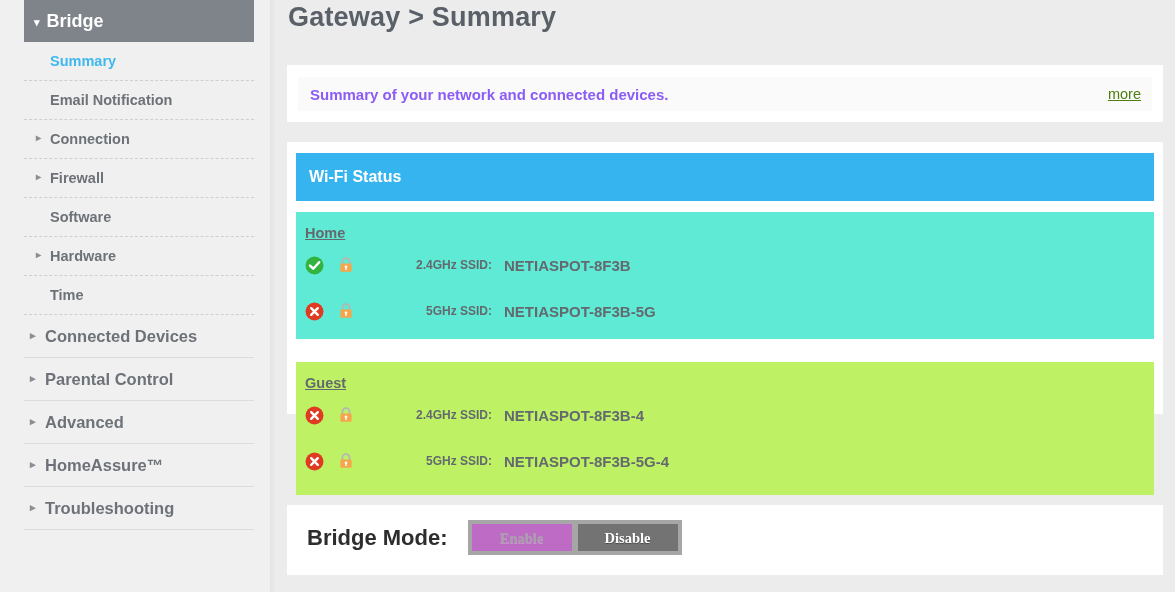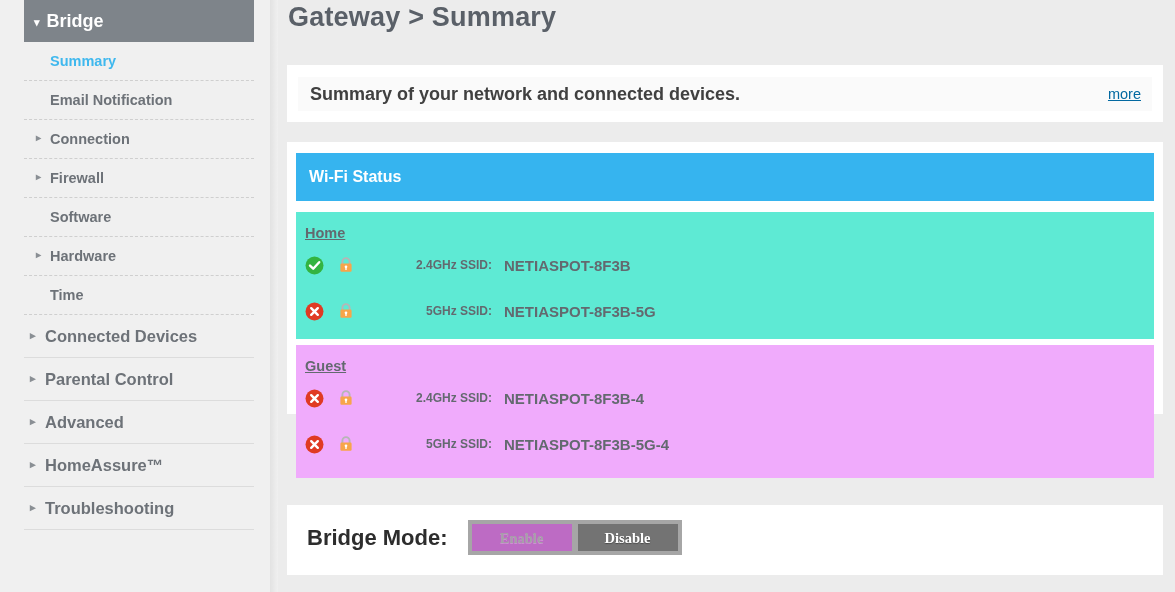--- a/index.html
+++ b/index.html
@@ -133,27 +133,27 @@
     right: 11px;
     height: 34px;
     background: #fafafa;
     display: flex;
     align-items: center;
     justify-content: space-between;
     padding: 0 11px 0 12px;
     box-sizing: border-box;
   }
   #summary-text {
-    font-size: 18px;
-    font-weight: bold;
-    color: #404040;
+    font-size: 15px;
+    font-weight: bold;
+    color: #8b5cf6;
   }
   #more-link {
     font-size: 14.5px;
-    color: #0369a1;
+    color: #4d7c0f;
     text-decoration: underline;
     cursor: pointer;
   }
 
   
   #wifi-card {
     top: 142px;
     height: 272px;
   }
   #wifi-header {
@@ -171,21 +171,21 @@
     padding-left: 13px;
     box-sizing: border-box;
   }
   .ssid-group {
     position: absolute;
     left: 9px;
     right: 9px;
     box-sizing: border-box;
   }
   #home-group { top: 70px; height: 127px; background: #5eead4; }
-  #guest-group { top: 203px; height: 133px; background: #f0abfc; }
+  #guest-group { top: 220px; height: 133px; background: #bef264; }
 
   .group-title {
     font-size: 14.5px;
     font-weight: bold;
     color: #63696f;
     text-decoration: underline;
     padding: 13px 0 0 9px;
     display: inline-block;
     cursor: pointer;
   }

